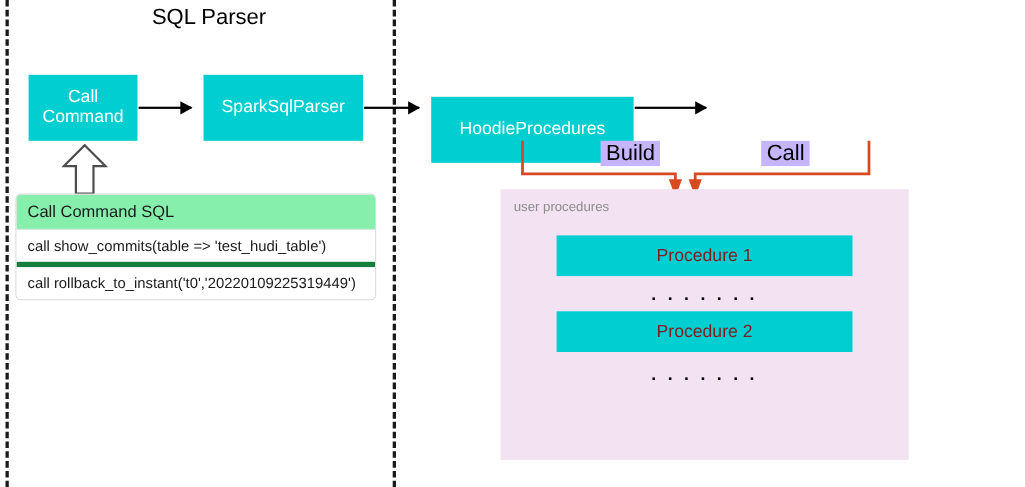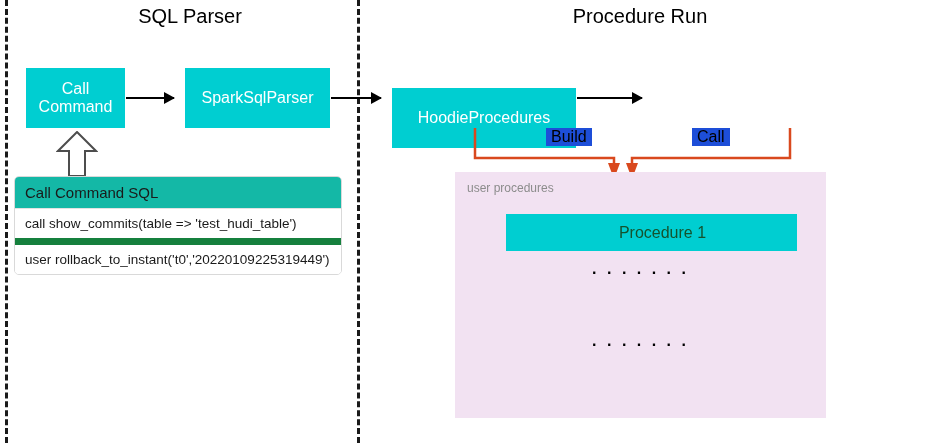--- a/index.html
+++ b/index.html
@@ -105,48 +105,48 @@
     left: 14px;
     top: 176px;
     width: 328px;
     border: 1px solid #d9d9d9;
     border-radius: 5px;
     background: #ffffff;
     box-sizing: border-box;
     overflow: hidden;
   }
   #sql-table-header {
-    background: #14b8a6;
+    background: #86efac;
     border-bottom: 1px solid #e2e2e2;
     font-size: 15px;
     color: #1a1a1a;
     padding: 7px 10px;
   }
   .sql-row {
     background: #ffffff;
-    border-bottom: 7px solid #15803d;
+    border-bottom: 5px solid #15803d;
     font-size: 13.5px;
     color: #1a1a1a;
     padding: 7px 10px;
     white-space: nowrap;
   }
   .sql-row:last-child { border-bottom: none; }
 
   
   #orange-connectors {
     position: absolute;
     left: 0; top: 0;
     width: 932px; height: 443px;
     pointer-events: none;
   }
   .conn-label {
     position: absolute;
-    font-size: 16px;
+    font-size: 20px;
     color: #000000;
-    background: #1d4ed8;
+    background: #c4b5fd;
     padding: 0 5px;
     white-space: nowrap;
   }
   #label-build { left: 546px; top: 128px; }
   #label-call  { left: 692px; top: 128px; }
 
   
   #user-procedures-panel {
     position: absolute;
     left: 435px;
@@ -162,26 +162,25 @@
     top: 9px;
     font-size: 12px;
     color: #8c8c8c;
   }
   .procedure-box {
     position: absolute;
     left: 51px;
     width: 269px;
     height: 37px;
     background: #00CED1;
-    color: #14532d;
+    color: #7f1d1d;
     font-size: 16px;
     display: flex;
     align-items: center;
     justify-content: center;
-    padding-left: 22px;
   }
   #procedure-box-1 { top: 42px;  }
   #procedure-box-2 { top: 111px; }
   #procedure-box-n { top: 188px; }
 
   .dots {
     position: absolute;
     left: 51px;
     width: 269px;
     text-align: center;
@@ -196,21 +195,20 @@
 </head>
 <body>
 
 <div id="canvas">
 
   <div class="vdash" id="divider-left"></div>
   <div class="vdash" id="divider-middle"></div>
   <div class="vdash" id="divider-right"></div>
 
   <div class="section-title" id="title-sql-parser">SQL Parser</div>
-  <div class="section-title" id="title-procedure-run">Procedure Run</div>
 
   <div class="teal-box" id="box-call-command">
     <span style="display:block">
       <span>Call</span><br>
       <span>Command</span>
     </span>
   </div>
 
   <div class="arrow-black" id="arrow-call-to-parser"></div>
 
@@ -218,21 +216,21 @@
 
   <div class="arrow-black" id="arrow-parser-to-hoodie"></div>
 
   <svg id="arrow-sql-to-call-command" viewBox="0 0 42 46">
     <polygon points="21,1 40,20 29,20 29,45 13,45 13,20 2,20" fill="#ffffff" stroke="#4d4d4d" stroke-width="2" stroke-linejoin="miter"></polygon>
   </svg>
 
   <div id="sql-table">
     <div id="sql-table-header">Call Command SQL</div>
     <div class="sql-row">call show_commits(table =&gt; 'test_hudi_table')</div>
-    <div class="sql-row">user rollback_to_instant('t0','20220109225319449')</div>
+    <div class="sql-row">call rollback_to_instant('t0','20220109225319449')</div>
   </div>
 
   <div class="teal-box" id="box-hoodie-procedures">HoodieProcedures</div>
 
   <div class="arrow-black" id="arrow-hoodie-to-callproc"></div>
 
 
   <svg id="orange-connectors">
 
     <path d="M 475 128 L 475 158 L 614 158 L 614 170" fill="none" stroke="#D9491E" stroke-width="2.5"></path>
@@ -245,18 +243,19 @@
   <div class="conn-label" id="label-build">Build</div>
   <div class="conn-label" id="label-call">Call</div>
 
   <div id="user-procedures-panel">
     <div id="user-procedures-label">user procedures</div>
 
     <div class="procedure-box" id="procedure-box-1">Procedure 1</div>
 
     <div class="dots" id="dots-1">. . . . . . .</div>
 
+    <div class="procedure-box" id="procedure-box-2">Procedure 2</div>
 
     <div class="dots" id="dots-2">. . . . . . .</div>
 
   </div>
 
 </div>
 
 </body></html>

